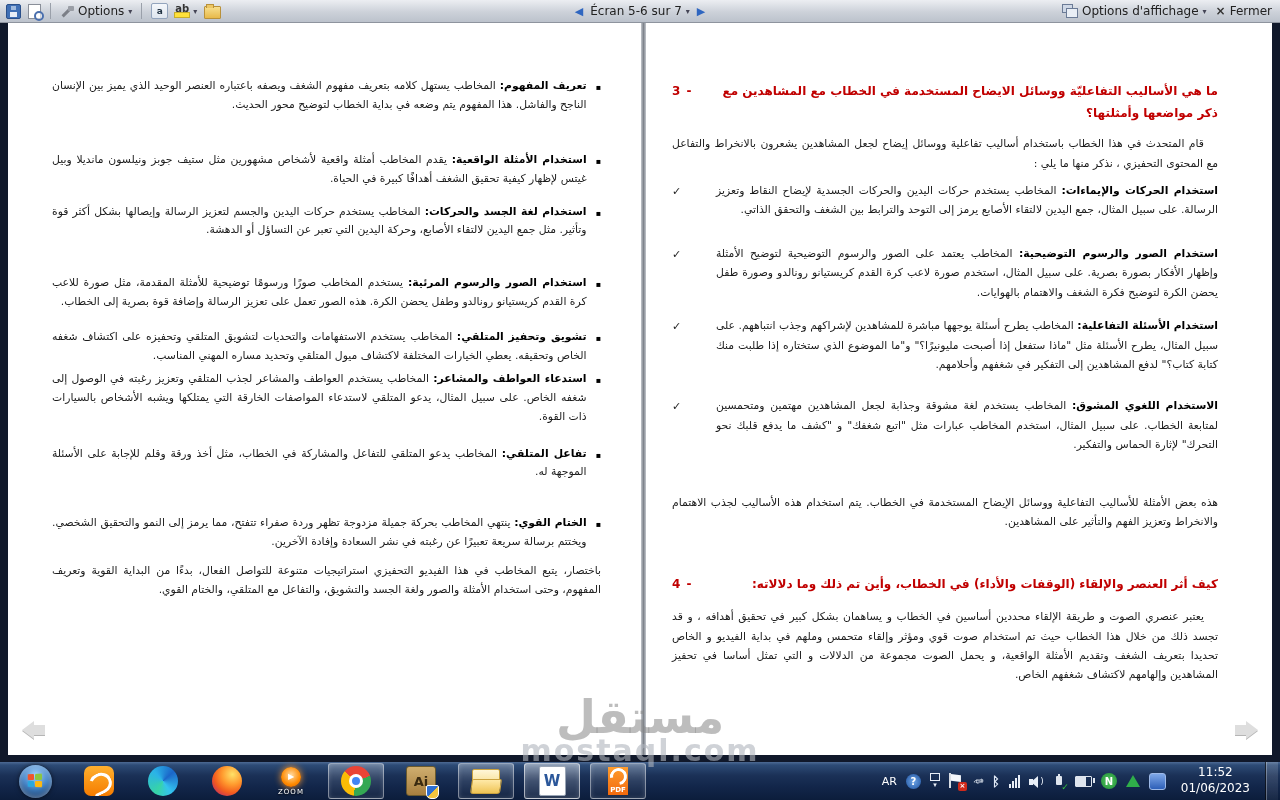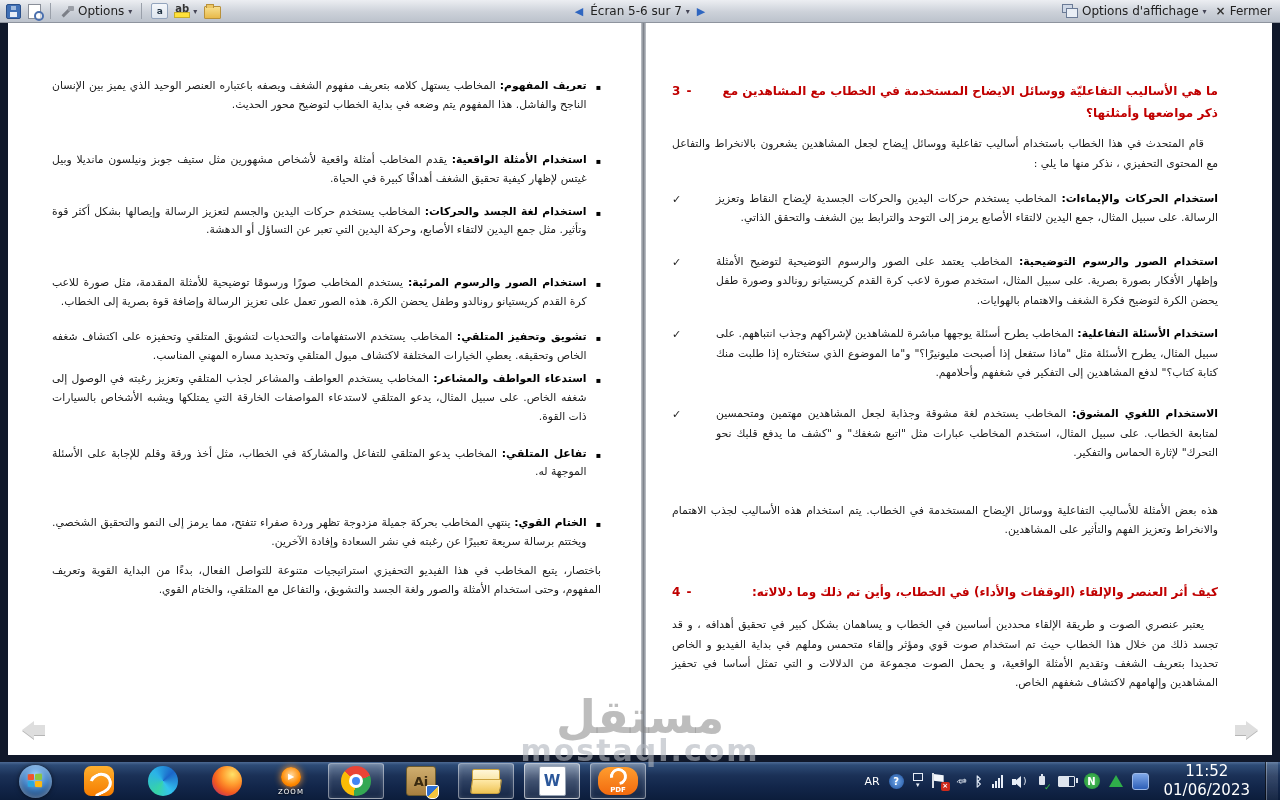--- a/index.html
+++ b/index.html
@@ -54,21 +54,21 @@
   .bullet-item:nth-of-type(7){margin-bottom:32px}
   .bullet-item:nth-of-type(8){margin-bottom:10px}
   .lp-closing{direction:rtl;text-align:justify;margin-top:0}
 
   .rp-inner{padding:58px 54px 0 26px;font-size:10.8px;line-height:1.8}
   .heading{display:flex;color:#c00000;font-weight:bold;font-size:12px;align-items:flex-start}
   .h-num{width:36px;flex:none;letter-spacing:1px}
   .h-text{flex:1;direction:rtl;text-align:right}
   .h3{margin-bottom:10px}
   .h4{margin-bottom:12px}
-  .rp-intro{direction:rtl;text-align:justify;text-indent:14px;margin-bottom:16px}
+  .rp-intro{direction:rtl;text-align:justify;text-indent:14px;margin-bottom:8px}
   .check-item{display:flex}
   .c-mark{width:20px;flex:none;font-size:11px;color:#222;padding-top:1px}
   .c-text{flex:1;margin-left:24px;direction:rtl;text-align:justify}
   .check-item b{color:#000}
   .check-item:nth-of-type(1){margin-bottom:24px}
   .check-item:nth-of-type(2){margin-bottom:14px}
   .check-item:nth-of-type(3){margin-bottom:22px}
   .check-item:nth-of-type(4){margin-bottom:38px}
   .rp-closing{direction:rtl;text-align:justify;margin-bottom:42px}
   .rp-para4{direction:rtl;text-align:justify;text-indent:14px}
@@ -108,21 +108,21 @@
   .zoomp-circle{width:20px;height:20px;border-radius:50%;background:radial-gradient(circle at 50% 40%,#ffd9a0,#ff8a00 60%,#d85a00);display:flex;align-items:center;justify-content:center;box-shadow:0 0 7px #ff9a2e;color:#fff;font-size:8px}
   .zoomp-label{color:#fff;font-size:7px;font-weight:normal;letter-spacing:1px;margin-top:1px;text-shadow:0 1px 2px #000}
   .chrome{width:30px;height:30px;border-radius:50%;background:conic-gradient(from -50deg,#ea4335 0 33.3%,#34a853 0 66.6%,#fbbc05 0 100%);position:relative}
   .chrome::after{content:"";position:absolute;inset:8px;background:#4285f4;border:3px solid #fff;border-radius:50%}
   .ai{width:28px;height:28px;background:linear-gradient(#cfae6f,#a87f3f);border:1px solid #6b5a2e;border-radius:3px;color:#3a2a10;font-weight:bold;font-size:13px;display:flex;align-items:center;justify-content:center;position:relative}
   .shield{position:absolute;right:-4px;bottom:-4px;width:11px;height:12px;background:linear-gradient(135deg,#2f6fd0 50%,#f4c53d 50%);border:1px solid #fff;border-radius:2px 2px 5px 5px}
   .explorer{width:30px;height:25px;position:relative}
   .explorer::before{content:"";position:absolute;left:1px;top:0;width:26px;height:19px;background:linear-gradient(#fff6d8,#f5d87a);border:1px solid #caa23f;border-radius:2px}
   .explorer::after{content:"";position:absolute;left:0;bottom:0;width:28px;height:13px;background:linear-gradient(#ffe9a8,#efc455);border:1px solid #caa23f;border-radius:2px 2px 3px 3px;transform:skewX(-8deg)}
   .wordicon{width:25px;height:28px;background:#fff;border:1px solid #9aa5b5;border-radius:2px;display:flex;align-items:center;justify-content:center;color:#2b579a;font-weight:bold;font-size:15px}
-  .foxit{width:40px;height:28px;background:linear-gradient(#ff9d2e,#f26a0e);border-radius:12px;color:#fff;display:flex;flex-direction:column;align-items:center;justify-content:center;font-size:7px;font-weight:bold}
+  .foxit{width:20px;height:28px;background:linear-gradient(#ff9d2e,#f26a0e);border-radius:0;color:#fff;display:flex;flex-direction:column;align-items:center;justify-content:center;font-size:7px;font-weight:bold}
   .foxit-swirl{width:11px;height:11px;border:3px solid #fff;border-radius:50%;border-bottom-color:transparent;transform:rotate(35deg);margin-bottom:1px}
 
   
   .tray{margin-left:auto;display:flex;align-items:center;gap:9px;padding-right:2px;color:#fff;font-size:11px}
   .tr{display:flex;align-items:center;justify-content:center}
   .tr-help{width:15px;height:15px;border-radius:50%;background:radial-gradient(#6fa6e8,#1c4f9c);color:#fff;font-size:10px;font-weight:bold}
   .tr-hidden{display:flex;flex-direction:column;align-items:center;line-height:1}
   .tr-hidden .box{width:8px;height:6px;border:1px solid #e8eef7;margin-bottom:1px}
   .tr-hidden .cv{font-size:7px;color:#e8eef7}
   .tr-flag{position:relative;width:15px;height:16px}
@@ -141,21 +141,21 @@
   .tr-spk .wave{position:absolute;right:0;top:1px;color:#e8eef7;font-size:9px}
   .tr-usb{position:relative;width:13px;height:15px}
   .tr-usb::before{content:"";position:absolute;left:3px;top:2px;width:6px;height:9px;background:#dfe5ee;border-radius:1px}
   .tr-usb::after{content:"";position:absolute;left:5px;top:0;width:2px;height:3px;background:#dfe5ee}
   .tr-usb .ok{position:absolute;bottom:-3px;right:-3px;color:#35c23f;font-size:9px;font-weight:bold}
   .tr-batt{position:relative;width:15px;height:9px;border:1px solid #dfe5ee;border-radius:1px;background:linear-gradient(90deg,#dfe5ee 68%,transparent 68%)}
   .tr-batt::after{content:"";position:absolute;right:-4px;top:1px;width:2px;height:5px;background:#dfe5ee}
   .tr-n{width:16px;height:16px;border-radius:50%;background:radial-gradient(#54c563,#1f8f34);color:#fff;font-size:10px;font-weight:bold}
   .tr-tri{width:0;height:0;border-left:7px solid transparent;border-right:7px solid transparent;border-bottom:12px solid #2fae4a}
   .tr-win{width:15px;height:15px;border-radius:3px;background:linear-gradient(#7fa8e8,#2d5fb8);border:1px solid #9db9e8}
-  .clock{text-align:center;line-height:1.3;font-size:15px;padding:0 6px;white-space:nowrap}
+  .clock{text-align:center;line-height:1.3;font-size:12px;padding:0 6px;white-space:nowrap}
   .show-desktop{width:12px;height:38px;background:linear-gradient(rgba(255,255,255,.16),rgba(255,255,255,.05));border-left:1px solid rgba(0,0,0,.65);box-shadow:inset 1px 0 0 rgba(255,255,255,.3)}
 </style>
 </head>
 <body>
 
 <div class="toolbar">
   <div class="tb-left">
     <span class="tb-btn">
         <span class="icon-save"></span>
       </span>

